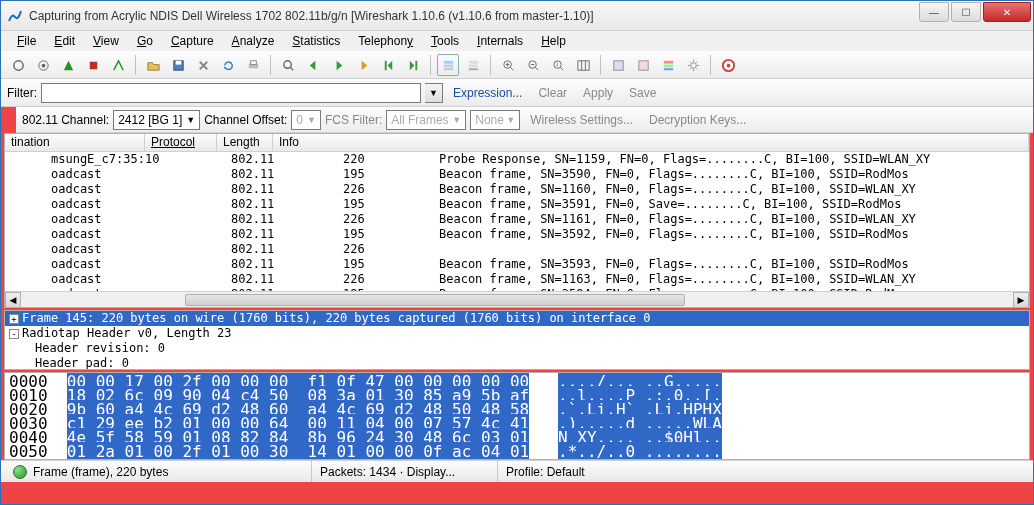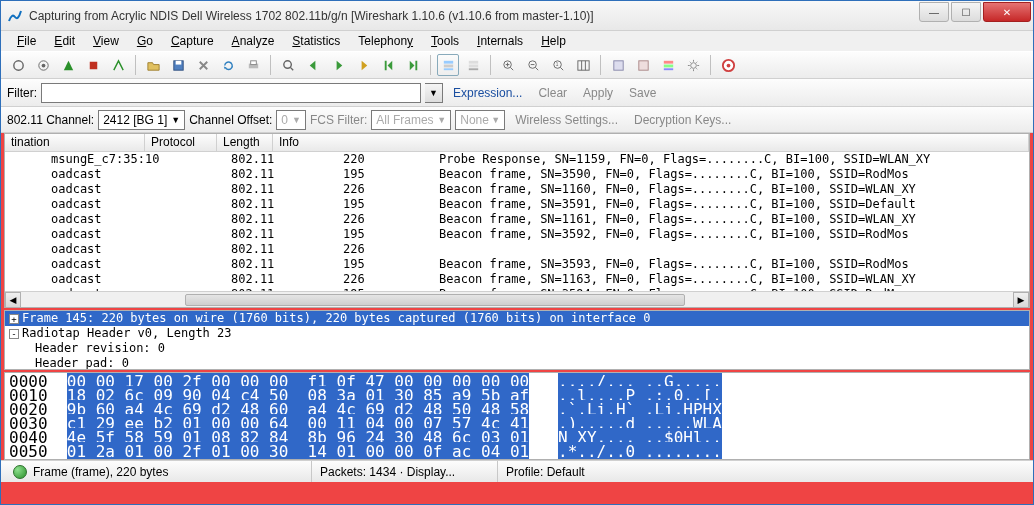--- a/index.html
+++ b/index.html
@@ -27,30 +27,30 @@
 
 
 .filterbar { height: 28px; background: linear-gradient(to bottom,#fdfdfd,#ececec); border-bottom: 1px solid #d0d0d0; display:flex; align-items:center; padding: 0 6px; gap: 4px;}
 .filterbar label { color:#000; }
 .filter-input { flex: 0 0 380px; height: 20px; border: 1px solid #7a7a7a; background:#fff; }
 .filter-dd { width: 18px; height:20px; border:1px solid #7a7a7a; border-left:none; background:linear-gradient(to bottom,#f5f5f5,#ddd); display:flex;align-items:center;justify-content:center;font-size:9px;}
 .linkish { color: #1a4ea0; padding: 0 6px; }
 .greyish { color:#888; padding: 0 6px; }
 
 
-.wirelessbar { height: 26px; background: linear-gradient(to bottom,#fdfdfd,#ececec); border-bottom: 1px solid #d0d0d0; display:flex; align-items:center; padding: 0 6px; gap:4px;}
+.wirelessbar { height: 26px; background: linear-gradient(to bottom,#fdfdfd,#ececec); border-bottom: 1px solid #d0d0d0; display:flex; align-items:center; padding: 0 6px; gap:4px;margin-left:15px;}
 .wirelessbar .combo { height:20px; border:1px solid #7a7a7a; background:#fff; display:flex; align-items:center; padding: 0 4px; }
 .wirelessbar .combo .dd { margin-left:4px; font-size:9px; }
 .wirelessbar .grey { color:#888; }
 
 
 .packetlist { flex: 0 0 175px; background:#fff; border: 1px solid #b0b0b0; margin: 0 3px; display:flex; flex-direction:column; overflow:hidden;}
 .plist-header { height:18px; display:flex; background:linear-gradient(to bottom,#fdfdfd,#e9e9e9); border-bottom:1px solid #d0d0d0; font-size:12px; }
 .plist-header .col { padding: 1px 6px; border-right:1px solid #d0d0d0; white-space:nowrap;}
-.col-dst { width: 140px; } .col-proto { width: 72px; } .col-len { width: 56px; } .col-info { flex:1; }
+.col-dst { width: 140px; } .col-proto { width: 72px; text-decoration: underline; } .col-len { width: 56px; } .col-info { flex:1; }
 .plist-body { flex:1; overflow:hidden; font-family: "Lucida Console", Consolas, monospace; font-size: 12px; line-height: 15px; }
 .prow { display:flex; white-space:nowrap; }
 .prow .c { padding: 0 6px; margin-left: 40px; }
 .prow .c-dst { width:140px; } .prow .c-proto{width:72px;} .prow .c-len{width:56px;text-align:left;} .prow .c-info{flex:1;}
 .plist-scroll { height:16px; background:#f0f0f0; border-top:1px solid #d0d0d0; position:relative;}
 .plist-scroll .thumb { position:absolute; left:180px; top:2px; width:500px; height:12px; background:linear-gradient(to bottom,#e5e5e5,#cfcfcf); border:1px solid #b0b0b0; border-radius:2px;}
 .plist-scroll .arrow { position:absolute; top:0; width:16px; height:16px; background:linear-gradient(to bottom,#f0f0f0,#d8d8d8); border:1px solid #b0b0b0; display:flex;align-items:center;justify-content:center;font-size:9px;}
 .plist-scroll .arrow.left{left:0;} .plist-scroll .arrow.right{right:0;}
 
 
@@ -325,21 +325,21 @@
         <div class="prow">
           <span class="c c-dst">oadcast</span>
           <span class="c c-proto">802.11</span>
           <span class="c c-len">226</span>
           <span class="c c-info">Beacon frame, SN=1160, FN=0, Flags=........C, BI=100, SSID=WLAN_XY</span>
         </div>
         <div class="prow">
           <span class="c c-dst">oadcast</span>
           <span class="c c-proto">802.11</span>
           <span class="c c-len">195</span>
-          <span class="c c-info">Beacon frame, SN=3591, FN=0, Flags=........C, BI=100, SSID=Default</span>
+          <span class="c c-info">Beacon frame, SN=3591, FN=0, Save=........C, BI=100, SSID=RodMos</span>
         </div>
         <div class="prow">
           <span class="c c-dst">oadcast</span>
           <span class="c c-proto">802.11</span>
           <span class="c c-len">226</span>
           <span class="c c-info">Beacon frame, SN=1161, FN=0, Flags=........C, BI=100, SSID=WLAN_XY</span>
         </div>
         <div class="prow">
           <span class="c c-dst">oadcast</span>
           <span class="c c-proto">802.11</span>

